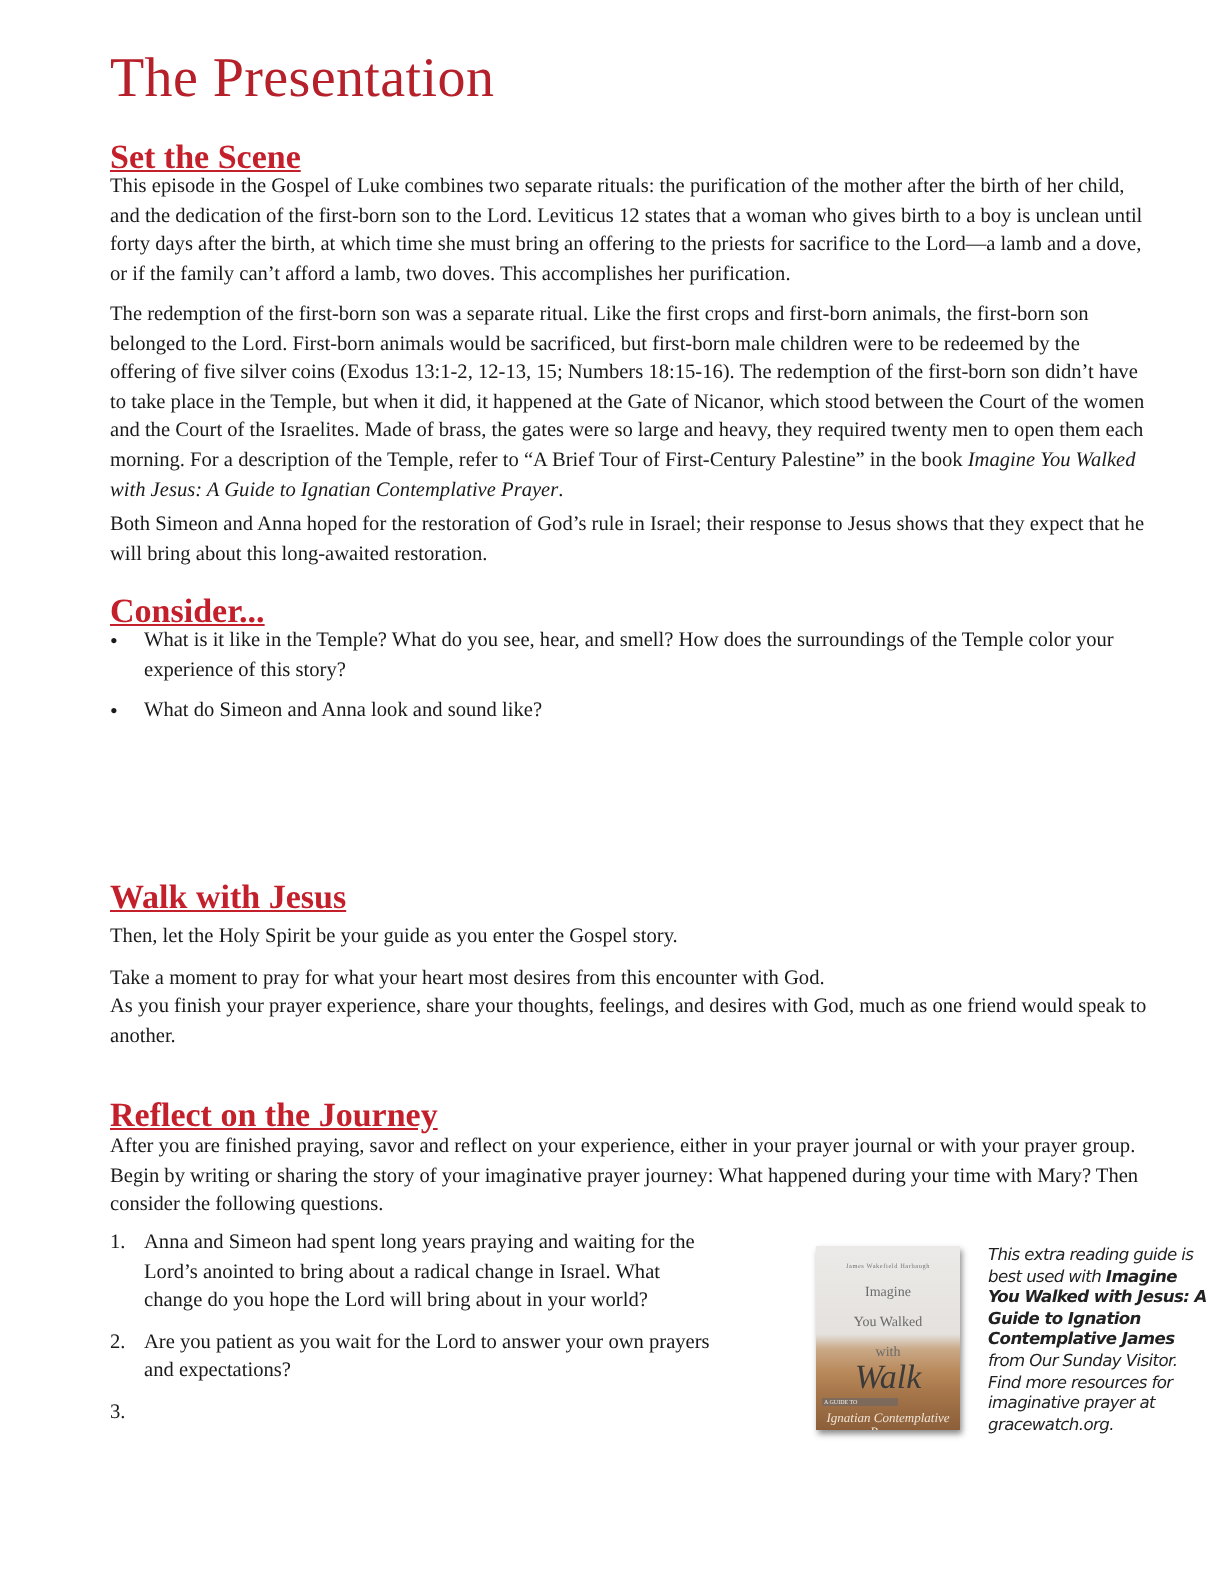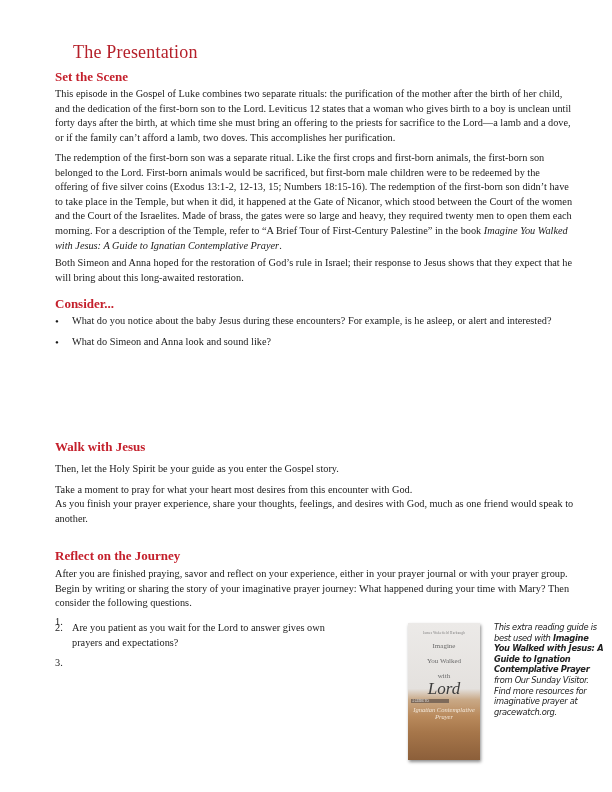--- a/index.html
+++ b/index.html
@@ -1,28 +1,28 @@
 <!DOCTYPE html>
 <html><head>
 <meta charset="utf-8">
 <style>
   html, body { margin:0; padding:0; background:#fff; }
   body { width:612px; height:792px; position:relative; overflow:hidden;
          font-family:"Liberation Serif","DejaVu Serif",serif; color:#1a1a1a; }
-  .title { position:absolute; left:55px; top:24px; font-size:18px; color:#b5202a; letter-spacing:0.2px; margin:18px; font-weight:normal; }
-  .h2 { position:absolute; left:55px; font-size:13px; font-weight:bold; color:#c4202c; margin:0; }
+  .title { position:absolute; left:55px; top:24px; font-size:28px; color:#b5202a; letter-spacing:0.2px; margin:0; font-weight:normal; }
+  .h2 { position:absolute; left:55px; font-size:17px; font-weight:bold; color:#c4202c; margin:0;text-decoration:underline; }
   .p { position:absolute; left:55px; width:520px; font-size:10.3px; line-height:14.6px; margin:0; }
   .p i { font-style:italic; }
   ul.bul { position:absolute; left:55px; width:520px; margin:0; padding:0; list-style:none; font-size:10.3px; line-height:14.6px; }
   ul.bul li { position:relative; padding-left:17px; margin-bottom:6px; }
   ul.bul li::before { content:"\2022"; position:absolute; left:0; top:0; font-size:11px; }
   ol.num { position:absolute; left:55px; width:300px; margin:0; padding:0; list-style:none; font-size:10.3px; line-height:14.6px; }
   ol.num li { position:relative; padding-left:17px; margin-bottom:6px; }
   ol.num li .n { position:absolute; left:0; top:0; }
-  .cover { position:absolute; left:408px; top:623px; width:72px; height:137px;
+  .cover { position:absolute; left:408px; top:623px; width:72px; height:92px;
            box-shadow:1px 2px 3px rgba(0,0,0,0.45);
            background:linear-gradient(to bottom,#eceae8 0%,#e4e1de 48%,#c9a987 56%,#b98a5c 68%,#a6764a 80%,#8c5f3a 100%);
            overflow:hidden; font-family:"Liberation Serif",serif; text-align:center; color:#5b5b5b; }
   .cover .author { font-size:3.2px; margin-top:8px; letter-spacing:0.3px; color:#777; }
   .cover .t1 { font-size:7px; line-height:8px; margin-top:7px; color:#6a6a6a; }
   .cover .t2 { font-size:17px; font-style:italic; line-height:16px; color:#3b3b3b; margin-top:1px; }
   .cover .band { font-size:3px; background:#7e6a5a; color:#eee; width:36px; margin:2px 0 0 3px; text-align:left; padding:0 1px; }
   .cover .sub { font-size:6.5px; line-height:7px; font-style:italic; color:#f2e6d8; margin-top:3px; }
   .caption { position:absolute; left:494px; top:622px; width:112px; font-family:"DejaVu Sans","Liberation Sans",sans-serif; font-size:8.3px; line-height:10.6px; font-style:italic; color:#222; letter-spacing:-0.3px; }
   .caption b { font-weight:bold; }
@@ -32,40 +32,40 @@
 
 <h1 class="title">The Presentation</h1>
 
 <h2 class="h2" style="top:69px">Set the Scene</h2>
 <p class="p" style="top:87px">This episode in the Gospel of Luke combines two separate rituals: the purification of the mother after the birth of her child, and the dedication of the first-born son to the Lord. Leviticus 12 states that a woman who gives birth to a boy is unclean until forty days after the birth, at which time she must bring an offering to the priests for sacrifice to the Lord—a lamb and a dove, or if the family can’t afford a lamb, two doves. This accomplishes her purification.</p>
 <p class="p" style="top:151px"><span>The redemption of the first-born son was a separate ritual. Like the first crops and first-born animals, the first-born son belonged to the Lord. First-born animals would be sacrificed, but first-born male children were to be redeemed by the offering of five silver coins (Exodus 13:1-2, 12-13, 15; Numbers 18:15-16). The redemption of the first-born son didn’t have to take place in the Temple, but when it did, it happened at the Gate of Nicanor, which stood between the Court of the women and the Court of the Israelites. Made of brass, the gates were so large and heavy, they required twenty men to open them each morning. For a description of the Temple, refer to “A Brief Tour of First-Century Palestine” in the book </span><i>Imagine You Walked with Jesus: A Guide to Ignatian Contemplative Prayer</i><span>.</span></p>
 <p class="p" style="top:256px">Both Simeon and Anna hoped for the restoration of God’s rule in Israel; their response to Jesus shows that they expect that he will bring about this long-awaited restoration.</p>
 
 <h2 class="h2" style="top:296px">Consider...</h2>
 <ul class="bul" style="top:314px">
-  <li>What do you notice about the baby Jesus during these encounters? For example, is he asleep, or alert and interested?</li>
+  <li>What is it like in the Temple? What do you see, hear, and smell? How does the surroundings of the Temple color your experience of this story?</li>
   <li>What do Simeon and Anna look and sound like?</li>
 </ul>
 
 <h2 class="h2" style="top:439px">Walk with Jesus</h2>
 <p class="p" style="top:483px">Take a moment to pray for what your heart most desires from this encounter with God.</p>
 <p class="p" style="top:462px">Then, let the Holy Spirit be your guide as you enter the Gospel story.</p>
 <p class="p" style="top:497px">As you finish your prayer experience, share your thoughts, feelings, and desires with God, much as one friend would speak to another.</p>
 
 <h2 class="h2" style="top:548px">Reflect on the Journey</h2>
 <p class="p" style="top:567px">After you are finished praying, savor and reflect on your experience, either in your prayer journal or with your prayer group. Begin by writing or sharing the story of your imaginative prayer journey: What happened during your time with Mary? Then consider the following questions.</p>
 <ol class="num" style="top:615px">
-  <li><span class="n">1.</span></li>
-  <li><span class="n">2.</span><span>Are you patient as you wait for the Lord to answer gives own prayers and expectations?</span></li>
+  <li><span class="n">1.</span><span>Anna and Simeon had spent long years praying and waiting for the Lord’s anointed to bring about a radical change in Israel. What change do you hope the Lord will bring about in your world?</span></li>
+  <li><span class="n">2.</span><span>Are you patient as you wait for the Lord to answer your own prayers and expectations?</span></li>
   <li><span class="n">3.</span></li>
 </ol>
 
 <div class="cover">
   <div class="author">James Wakefield Harbaugh</div>
   <div class="t1">Imagine</div>
   <div class="t1">You Walked</div>
   <div class="t1">with</div>
-  <div class="t2">Lord</div>
+  <div class="t2">Walk</div>
   <div class="band">A GUIDE TO</div>
   <div class="sub">Ignatian Contemplative Prayer</div>
 </div>
 
-<div class="caption"><span>This extra reading guide is best used with </span><b>Imagine You Walked with Jesus: A Guide to Ignation Contemplative Prayer</b><span> from Our Sunday Visitor. Find more resources for imaginative prayer at gracewatch.org.</span></div>
+<div class="caption"><span>This extra reading guide is best used with </span><b>Imagine You Walked with Jesus: A Guide to Ignation Contemplative James</b><span> from Our Sunday Visitor. Find more resources for imaginative prayer at gracewatch.org.</span></div>
 
 </body></html>

